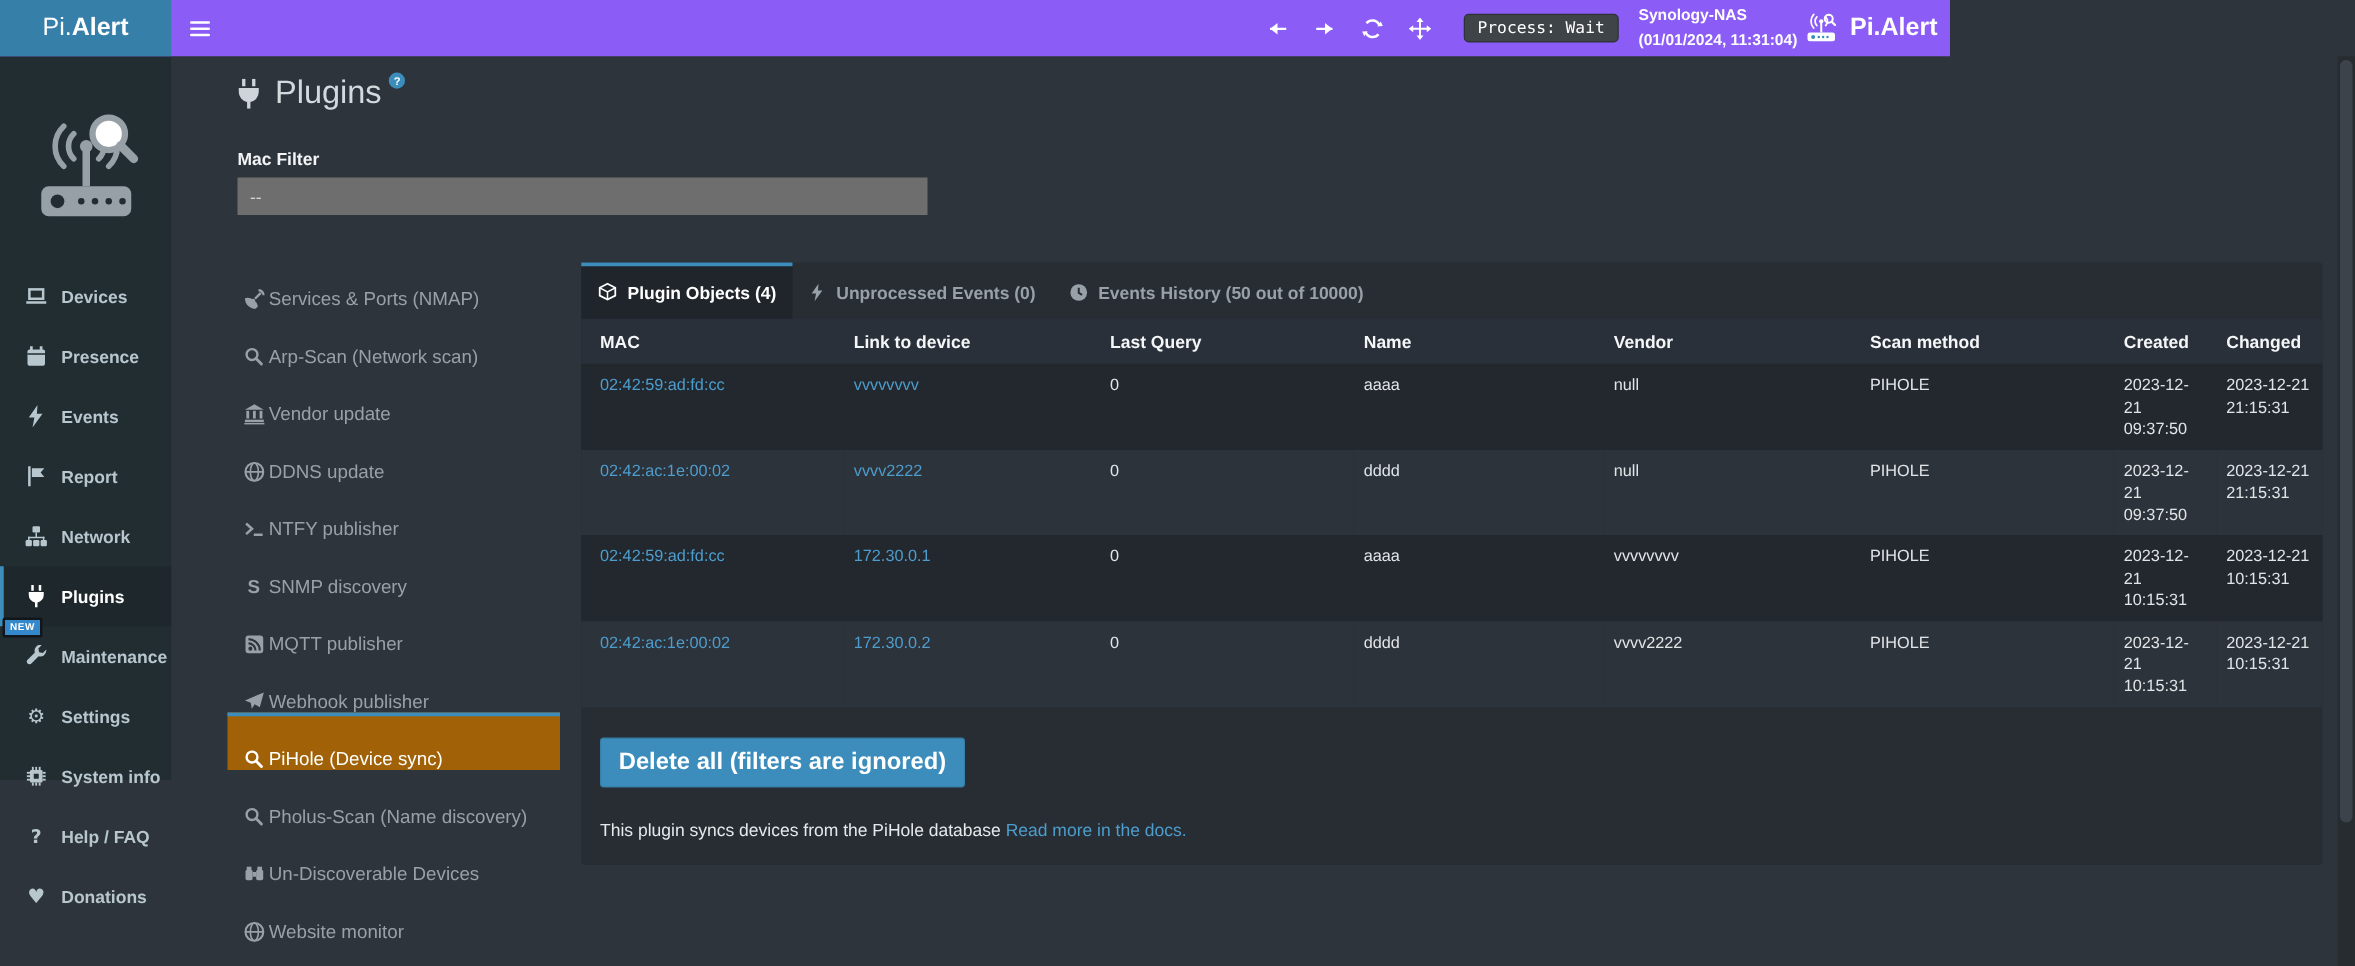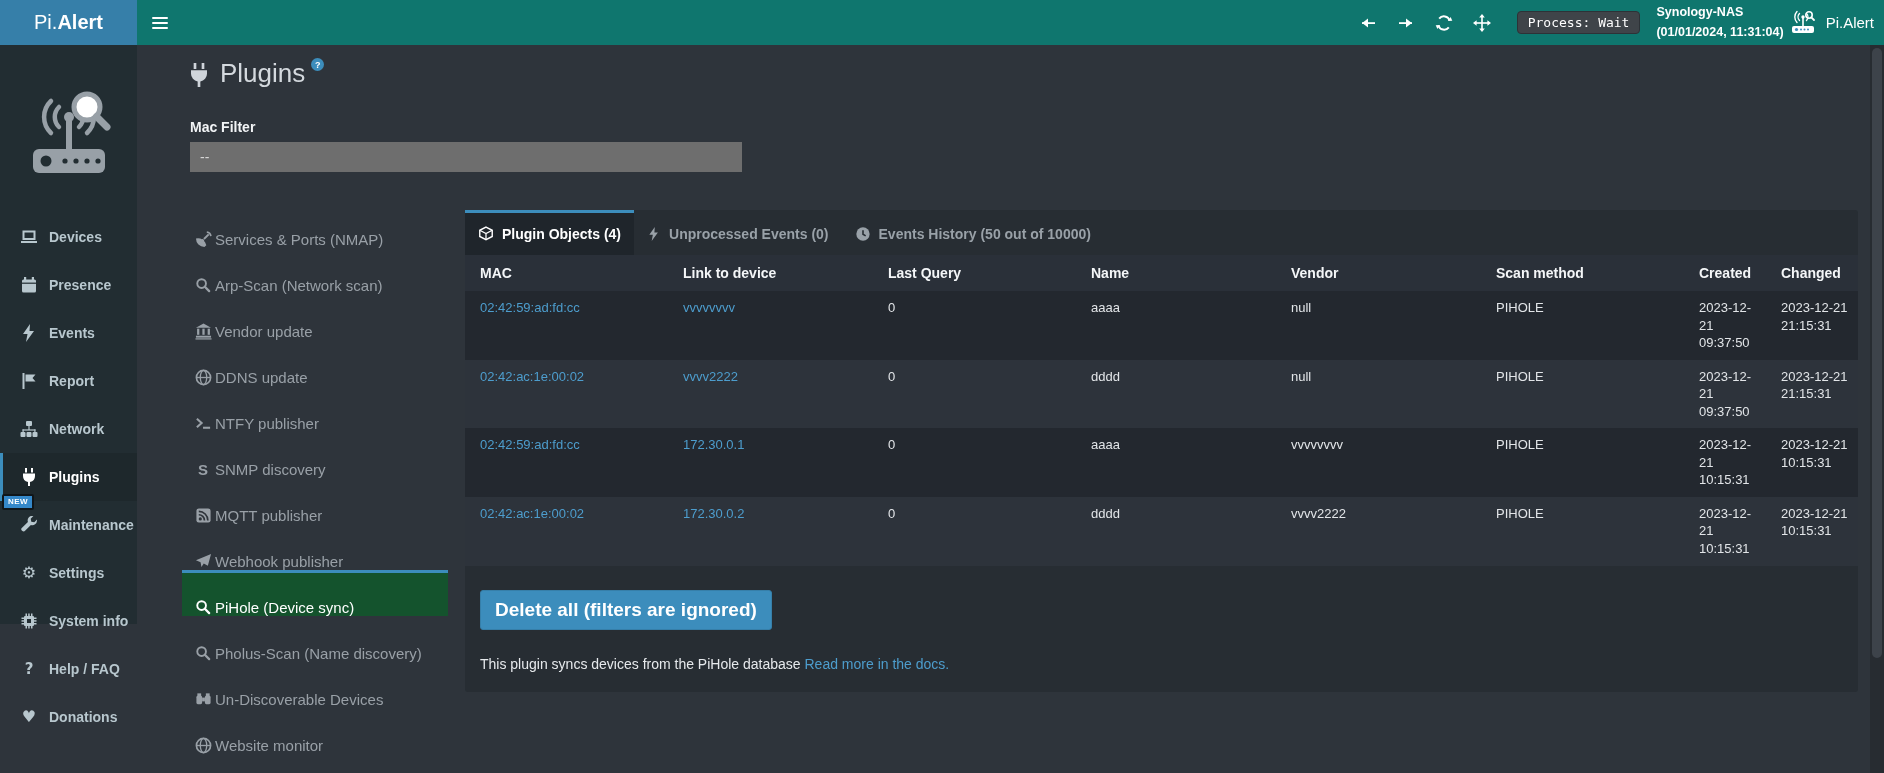--- a/index.html
+++ b/index.html
@@ -2,32 +2,32 @@
 <html><head>
 <meta charset="utf-8">
 <style>
   * { box-sizing: border-box; }
   html,body { margin:0; padding:0; }
   body {
     width:1884px; height:773px; overflow:hidden; position:relative;
     background:#2e343b; font-family:"Liberation Sans","DejaVu Sans",sans-serif;
   }
   
-  .topbar { position:absolute; top:0; left:0; width:1884px; height:45px; background:#0f766e; display:flex; align-items:center; z-index:20; }
+  .topbar { position:absolute; top:0; left:0; width:1560px; height:45px; background:#8b5cf6; display:flex; align-items:center; z-index:20; }
   .brand { width:137px; height:45px; background:#367fa9; color:#fff; font-size:20px; display:flex; align-items:center; justify-content:center; cursor:pointer; }
   .brand b { font-weight:700; }
   .hamburger { width:46px; height:45px; display:flex; flex-direction:column; gap:3px; align-items:center; justify-content:center; cursor:pointer; }
   .hamburger .bar { width:16px; height:2px; background:#fff; border-radius:1px; }
   .tb-right { margin-left:auto; display:flex; align-items:center; padding-right:10px; color:#fff; }
   .tb-icon { width:38px; height:45px; display:flex; align-items:center; justify-content:center; cursor:pointer; }
   .process-badge { margin:0 16px; background:#3f4449; border:1px solid #2d3237; border-radius:4px; padding:3px 10px;
     font-family:"DejaVu Sans Mono","Liberation Mono",monospace; font-size:13px; color:#fff; white-space:nowrap; }
   .host-info { margin-right:4px; font-size:12.5px; font-weight:700; line-height:1.55; white-space:nowrap; }
   .tb-applogo { margin-right:8px; display:flex; align-items:center; }
-  .tb-app { font-size:15px; font-weight:400; }
+  .tb-app { font-size:20px; font-weight:700; }
   
   .sidebar { position:absolute; top:45px; left:0; width:137px; height:579px; background:#222d32; z-index:10; }
   .side-logo { height:168px; display:flex; align-items:center; justify-content:center; padding-top:6px; }
   .side-menu { list-style:none; margin:0; padding:0; }
   .side-item { position:relative; height:48px; display:flex; align-items:center; gap:10px; padding-left:16px;
     border-left:3px solid transparent; color:#b8c7ce; font-size:14px; font-weight:700; cursor:pointer; }
   .side-item.active { background:#1e282c; border-left-color:#3c8dbc; color:#fff; }
   .side-icon { width:20px; display:flex; justify-content:center; align-items:center; color:inherit; }
   .glyph-icon { font-family:"DejaVu Sans",sans-serif; font-size:16px; line-height:1; }
   .new-badge { position:absolute; left:-1px; top:-7px; background:#3588c9; border:2px solid #10161a; border-radius:2px;
@@ -39,21 +39,21 @@
   .title-icon { color:#cfd4da; margin-top:3px; }
   .help-badge { align-self:flex-start; margin-left:-3px; margin-top:1px; width:13px; height:13px; border-radius:50%;
     background:#3c8dbc; color:#fff; font-size:9px; font-weight:700; display:flex; align-items:center; justify-content:center; cursor:pointer; }
   .filter-label { position:absolute; top:74px; left:53px; font-size:14px; font-weight:700; color:#f2f4f6; }
   .filter-input { position:absolute; top:97px; left:53px; width:552px; height:30px; background:#6e6e6e; border:none;
     color:#d6d6d6; font-size:14px; padding:0 10px; font-family:inherit; outline:none; }
   
   .plugin-nav { position:absolute; top:157px; left:45px; width:266px; list-style:none; margin:0; padding:0; }
   .pnav-item { height:46px; display:flex; align-items:flex-end; gap:3px; padding-left:12px; color:#99a0a7; font-size:15px;
     cursor:pointer; border-top:3px solid transparent; }
-  .pnav-item.active { background:#14532d; border-top-color:#3c8dbc; color:#fff; }
+  .pnav-item.active { background:#a16207; border-top-color:#3c8dbc; color:#fff; }
   .pnav-icon { width:18px; display:flex; justify-content:center; align-items:center; color:inherit; }
   .s-glyph { font-weight:700; font-size:15px; }
   
   .panel { position:absolute; top:165px; left:328px; right:26px; background:#272d33; border-radius:3px; padding-bottom:16px; }
   .tabs { display:flex; height:45px; }
   .tab { display:flex; align-items:center; gap:8px; padding:0 13px; border-top:3px solid transparent; color:#99a1a8;
     font-size:14px; font-weight:700; cursor:pointer; white-space:nowrap; }
   .tab.active { background:#1f252b; border-top-color:#3c8dbc; color:#fff; }
   .tab-icon { display:flex; align-items:center; color:inherit; }
   

